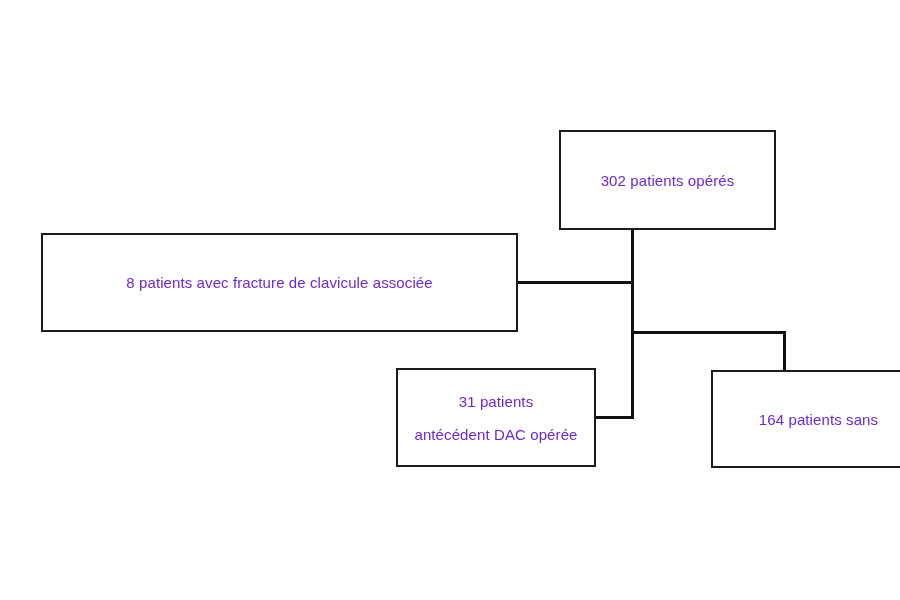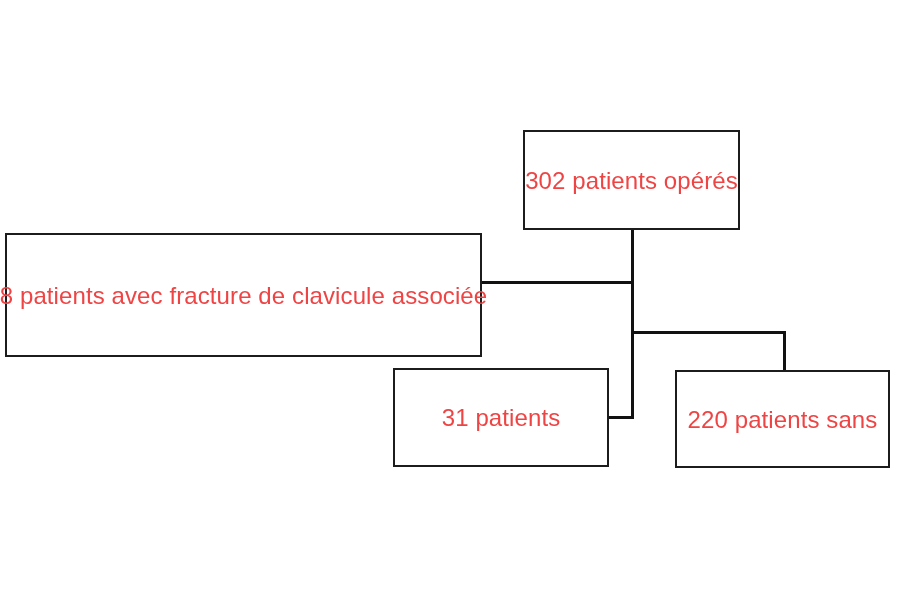--- a/index.html
+++ b/index.html
@@ -18,37 +18,38 @@
   .node {
     position: absolute;
     box-sizing: border-box;
     border: 2px solid #1c1c1c;
     background: #ffffff;
     display: flex;
     flex-direction: column;
     align-items: center;
     justify-content: center;
     text-align: center;
-    color: #ef4444;
-    font-size: 24px;
+    color: #6d28d9;
+    font-size: 15px;
     line-height: 33px;
     letter-spacing: 0.1px;
+    margin-left: 36px;
   }
   .node span {
     display: block;
     white-space: nowrap;
   }
   .connector {
     position: absolute;
     background: #111111;
   }
   
   #node-root     { left: 523px; top: 130px; width: 217px; height: 100px; }
-  #node-excluded { left: 5px;   top: 233px; width: 477px; height: 124px;  }
-  #node-dac      { left: 393px; top: 368px; width: 216px; height: 99px;  }
+  #node-excluded { left: 5px;   top: 233px; width: 477px; height: 99px;  }
+  #node-dac      { left: 360px; top: 368px; width: 200px; height: 99px;  }
   #node-nosurg   { left: 675px; top: 370px; width: 215px; height: 98px;  }
   
   #conn-trunk-vertical   { left: 631px; top: 230px; width: 3px;   height: 189px; }
   #conn-excluded-branch  { left: 480px; top: 281px; width: 152px; height: 3px;   }
   #conn-right-horizontal { left: 631px; top: 331px; width: 155px; height: 3px;   }
   #conn-right-vertical   { left: 783px; top: 331px; width: 3px;   height: 41px;  }
   #conn-dac-branch       { left: 586px; top: 416px; width: 46px;  height: 3px;   }
 </style>
 </head>
 <body>
@@ -64,19 +65,20 @@
   <div class="node" id="node-root">
     <span>302 patients opérés</span>
   </div>
 
   <div class="node" id="node-excluded">
     <span>8 patients avec fracture de clavicule associée</span>
   </div>
 
   <div class="node" id="node-dac">
     <span>31 patients</span>
+    <span>antécédent DAC opérée</span>
   </div>
 
   <div class="node" id="node-nosurg">
-    <span>220 patients sans</span>
+    <span>164 patients sans</span>
   </div>
 
 </div>
 
 </body></html>

